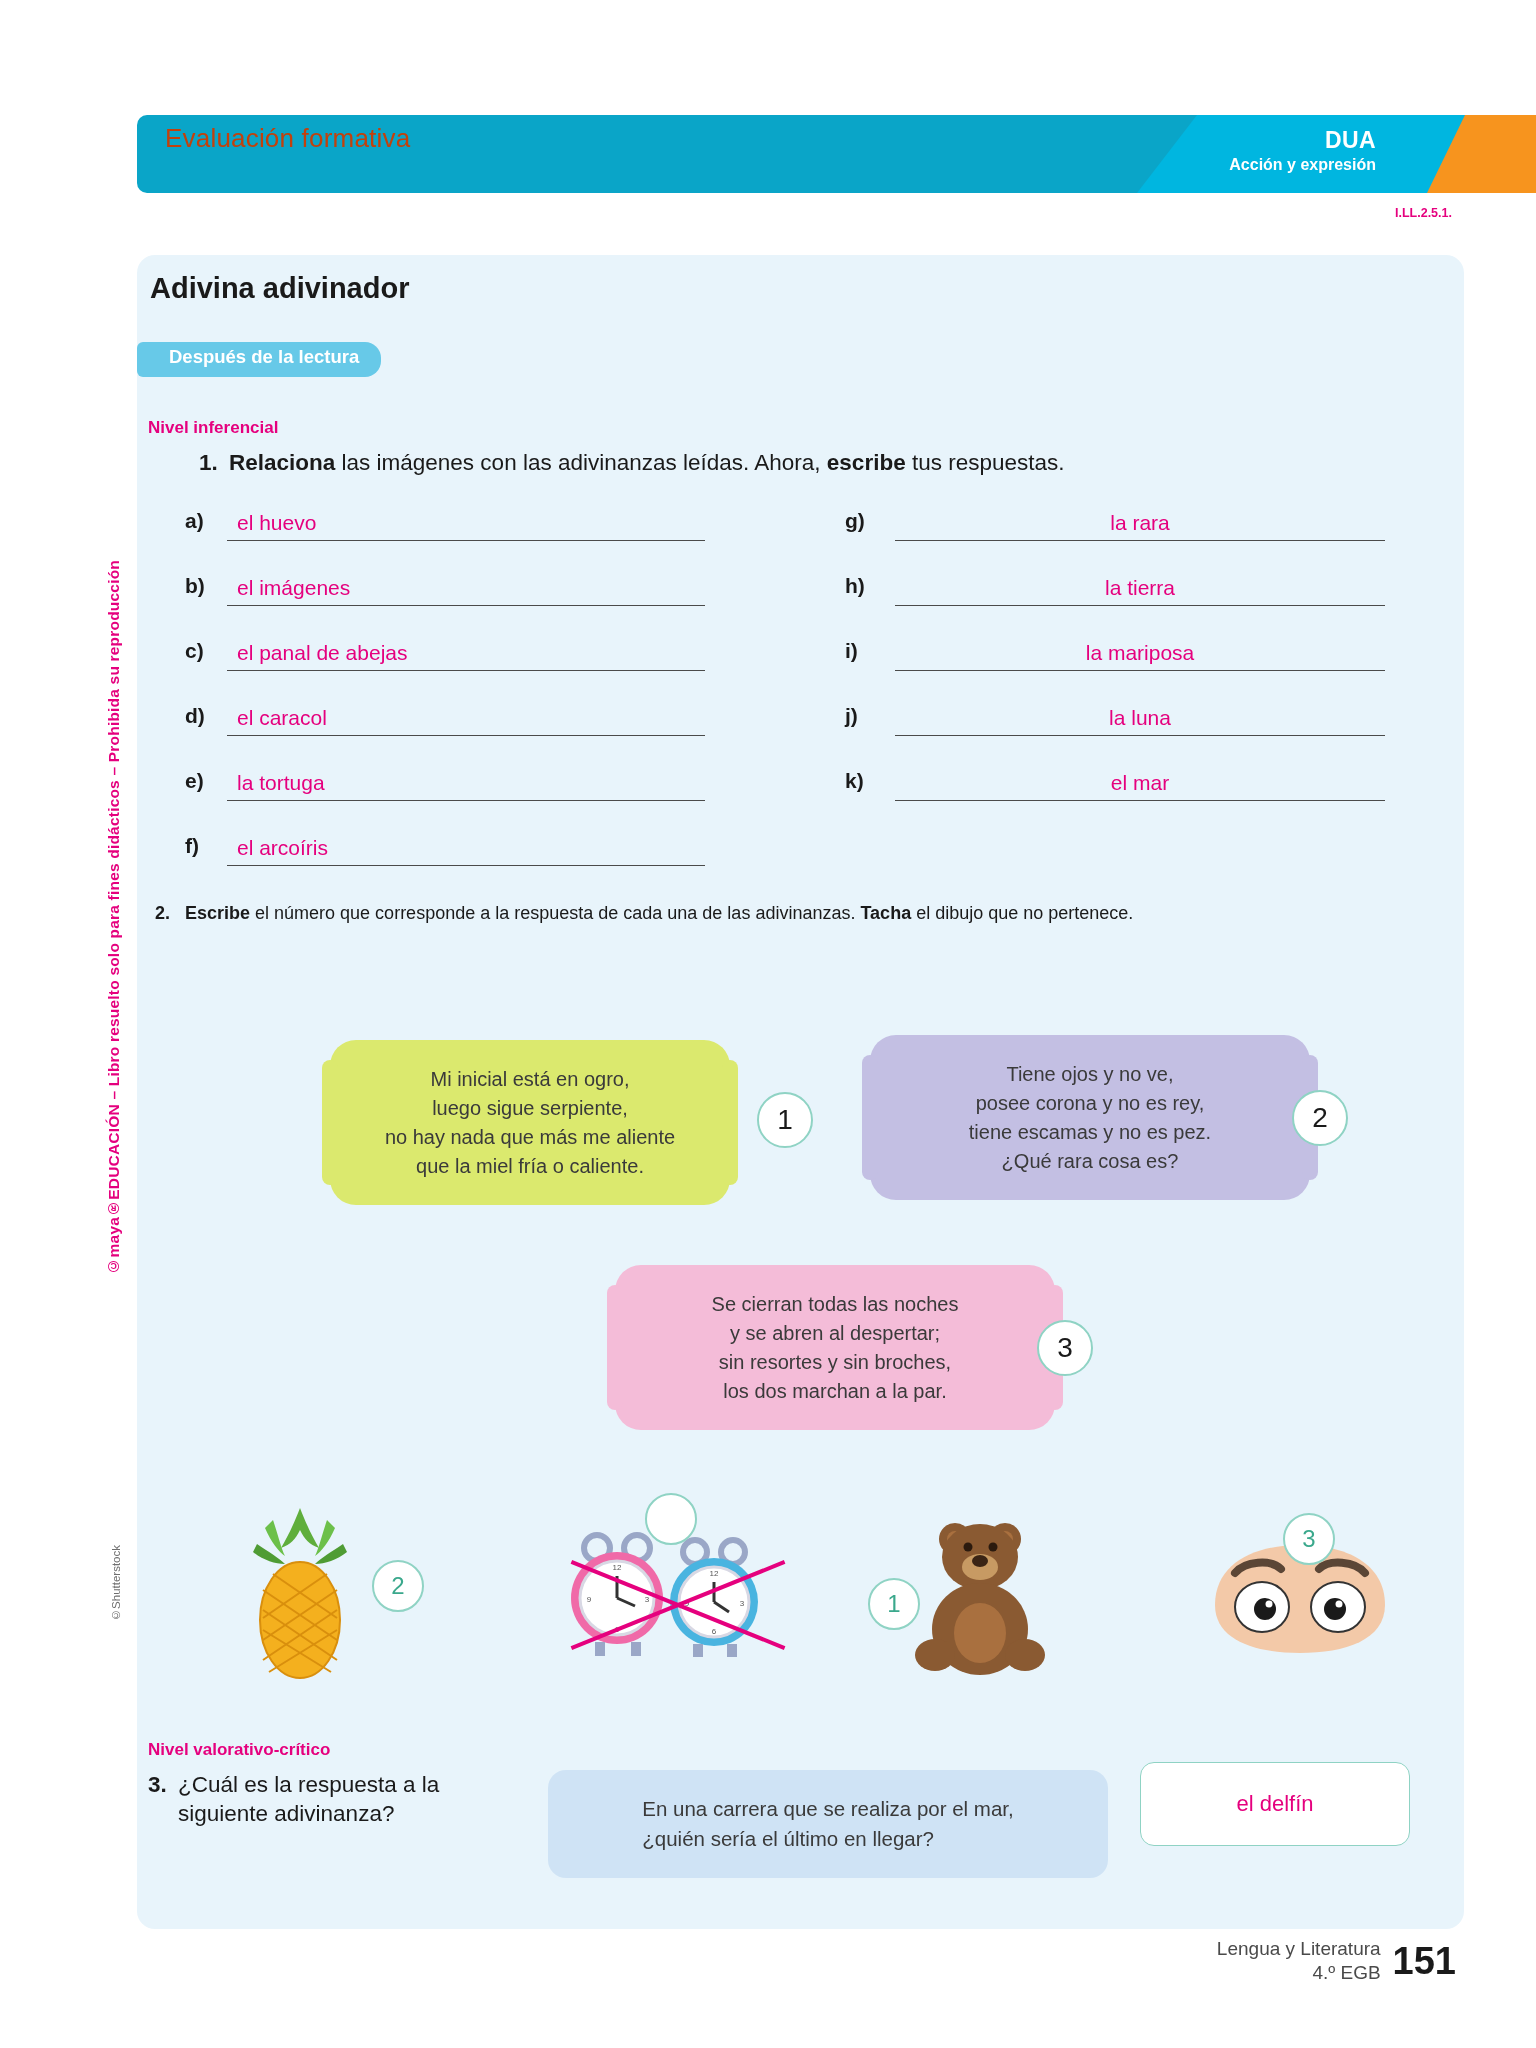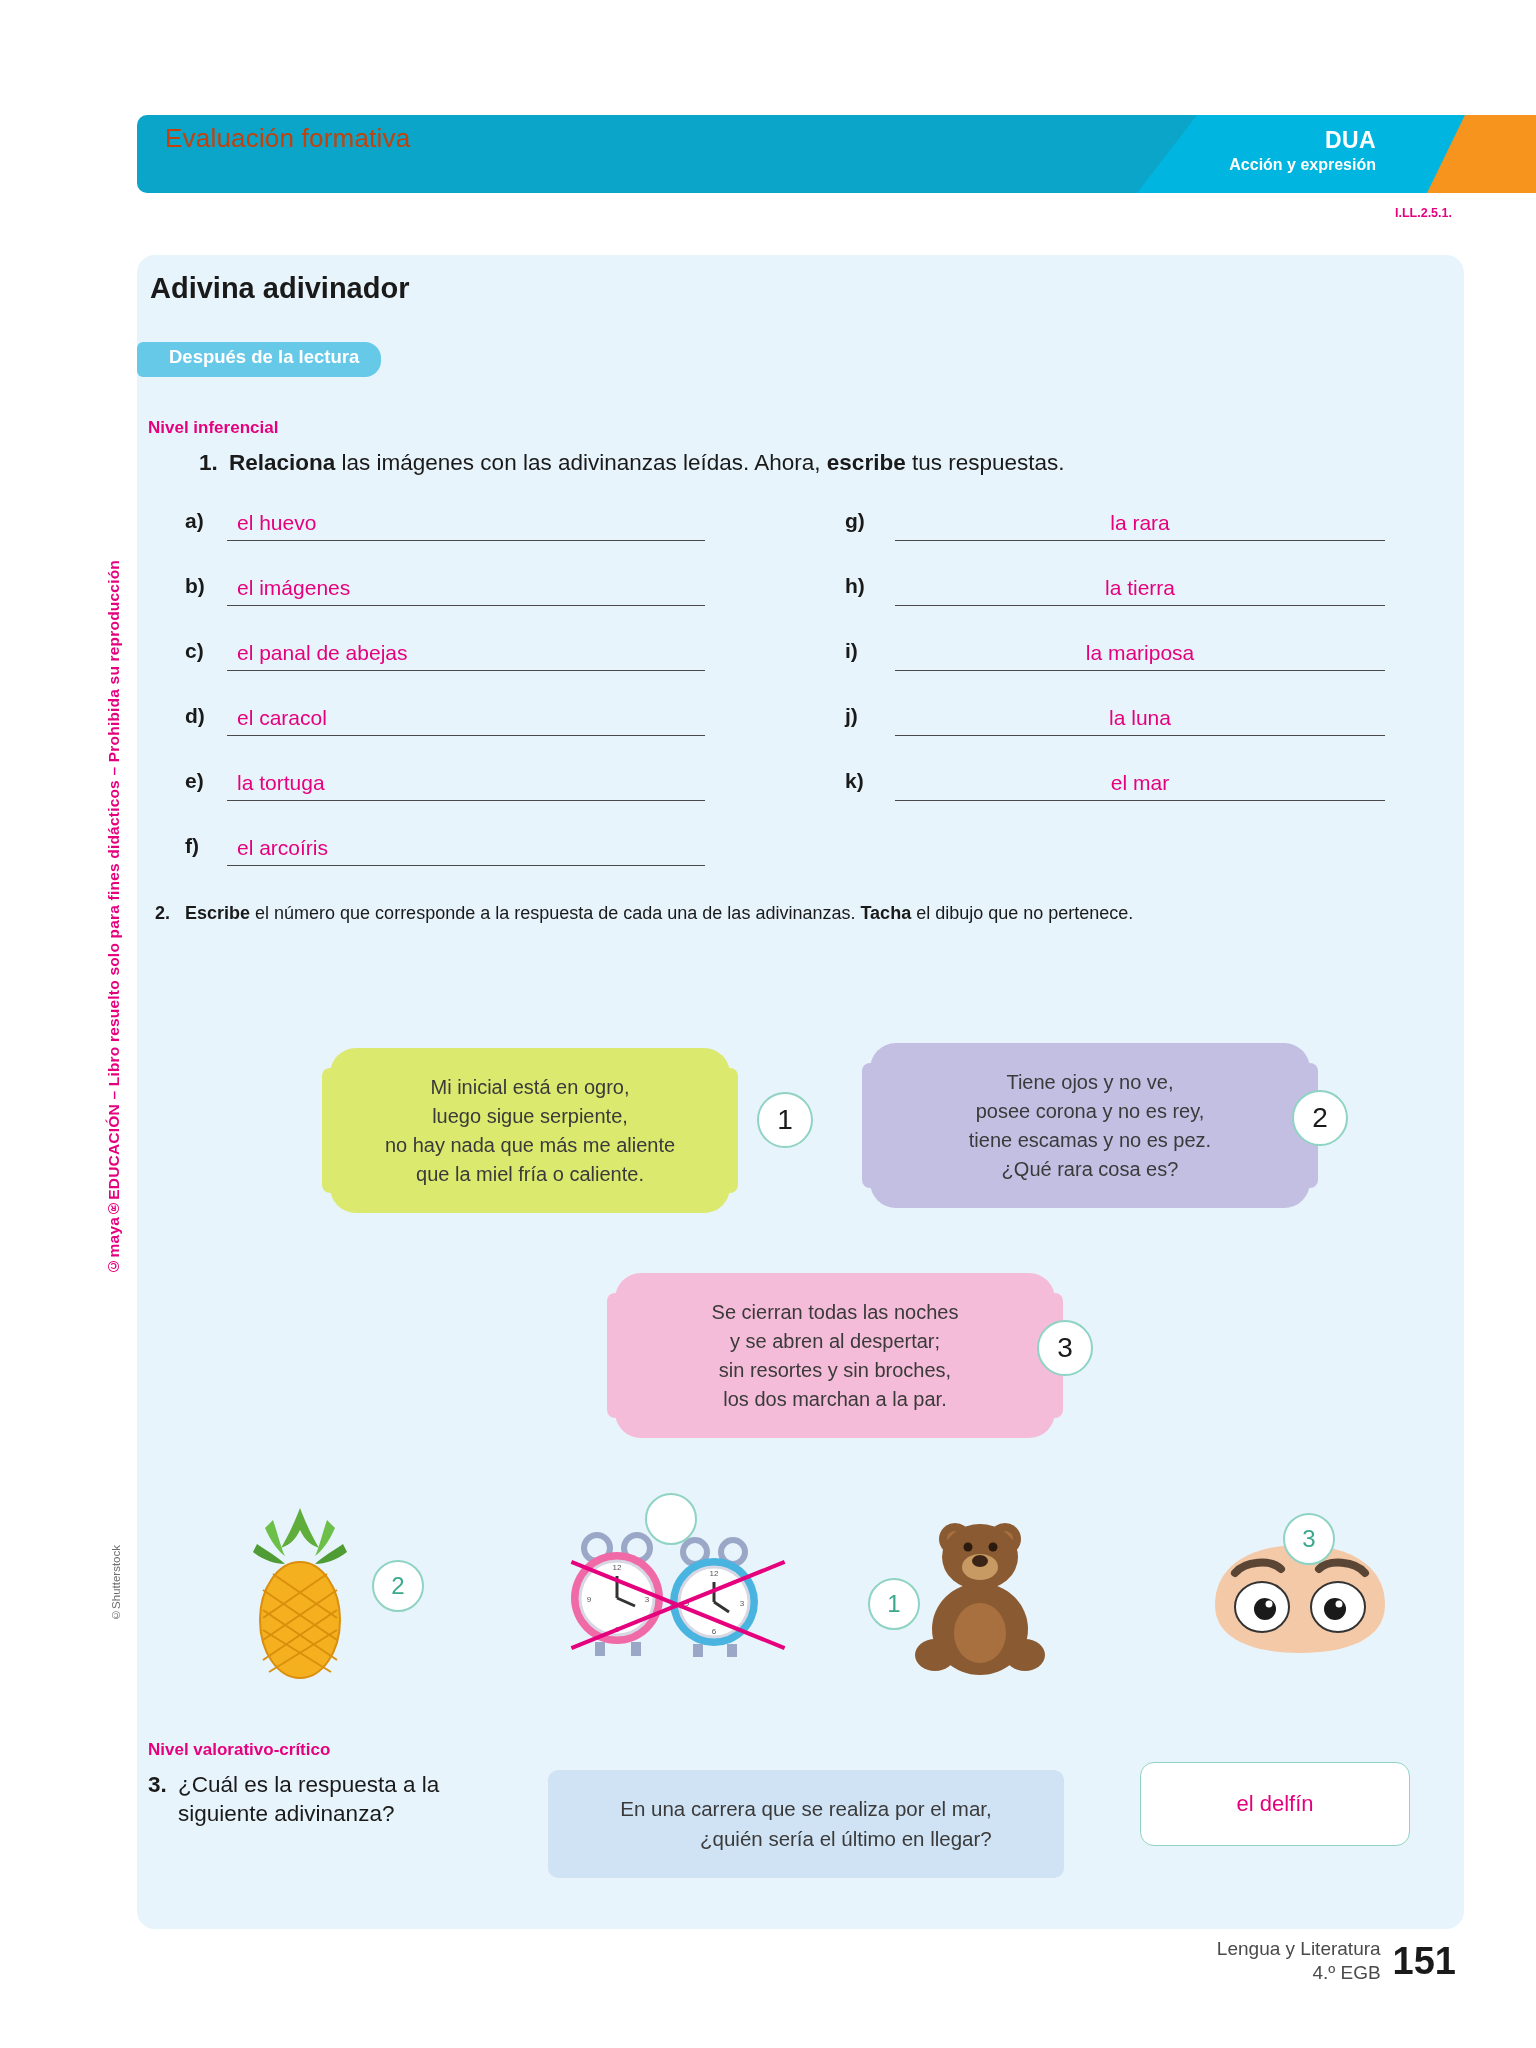--- a/index.html
+++ b/index.html
@@ -160,21 +160,20 @@
   .q2 b { font-weight:800; }
 
   
   .bubble {
     position:absolute;
     border-radius:26px;
     display:flex; align-items:center; justify-content:center;
     text-align:center;
     font-size:20px; color:#3a3a3a; line-height:1.45;
     padding:18px 26px;
-    margin-top:8px;
   }
   .bubble::before{
     content:"";
     position:absolute; left:-8px; top:12%;
     width:16px; height:76%;
     border-radius:16px;
     background:inherit;
   }
   .bubble::after{
     content:"";
@@ -230,25 +229,25 @@
   
   .q3 {
     position:absolute; left:148px; top:1770px;
     width:360px;
     font-size:22.5px; color:#1a1a1a; line-height:1.3;
   }
   .q3 .num { font-weight:800; display:inline-block; width:30px; }
 
   .q3-riddle {
     position:absolute; left:548px; top:1770px;
-    width:516px; height:108px;
+    width:560px; height:108px;
     background:#cfe3f5;
-    border-radius:10px;
+    border-radius:18px;
     display:flex; align-items:center; justify-content:center;
-    text-align:right;
+    text-align:left;
     font-size:20.5px; color:#3a3a3a; line-height:1.45;
   }
   .q3-answer {
     position:absolute; left:1140px; top:1762px;
     width:270px; height:84px;
     background:#fff;
     border:1.6px solid #8fd3c4;
     border-radius:14px;
     display:flex; align-items:center; justify-content:center;
     font-size:22px; color:#e5007e;

